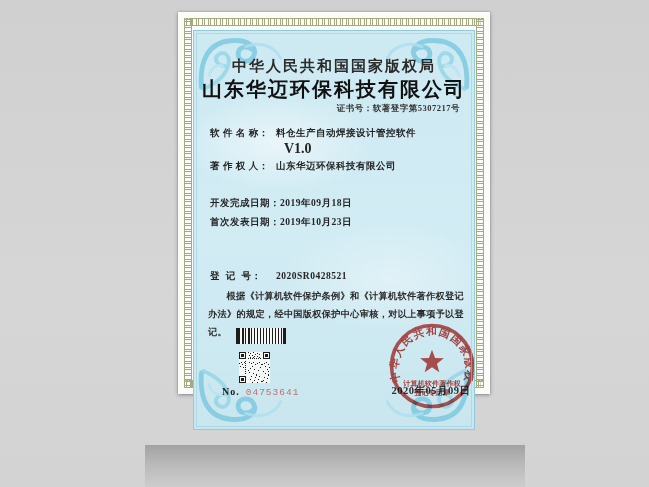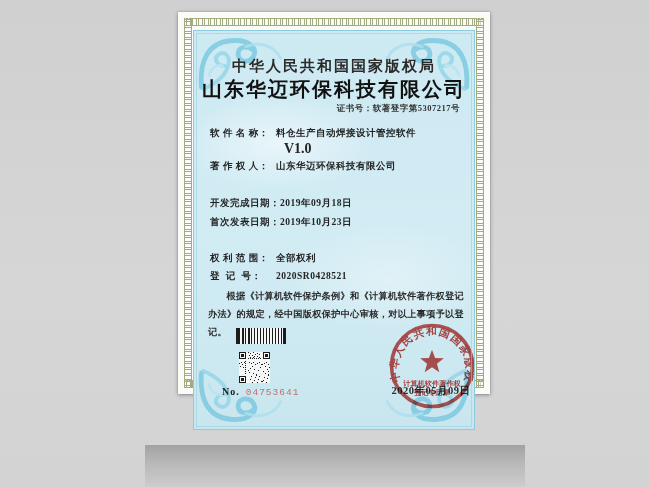--- a/index.html
+++ b/index.html
@@ -170,23 +170,20 @@
 
       <div class="field-row" style="top:166px">
         <span class="flabel">开发完成日期：</span><span class="fvalue">2019年09月18日</span>
       </div>
 
       <div class="field-row" style="top:185px">
         <span class="flabel">首次发表日期：</span><span class="fvalue">2019年10月23日</span>
       </div>
 
 
-      <div class="field-row" style="top:221px">
-        <span class="flabel">权 利 范 围：</span><span class="fvalue">全部权利</span>
-      </div>
 
       <div class="field-row" style="top:239px">
         <span class="flabel">登  记  号：</span><span class="fvalue">2020SR0428521</span>
       </div>
 
       <div class="statement">根据《计算机软件保护条例》和《计算机软件著作权登记办法》的规定，经中国版权保护中心审核，对以上事项予以登记。</div>
 
       <div class="barcode"></div>
 
       <svg class="qr" viewBox="0 0 29 29" shape-rendering="crispEdges">

